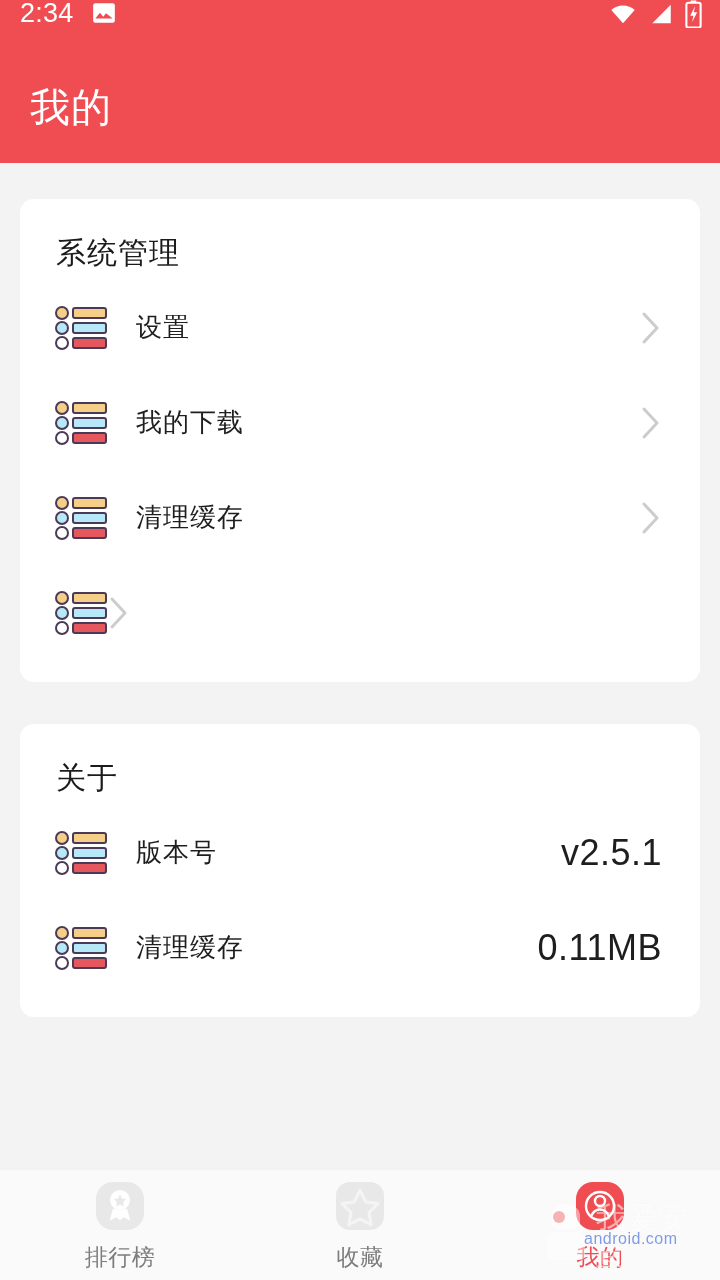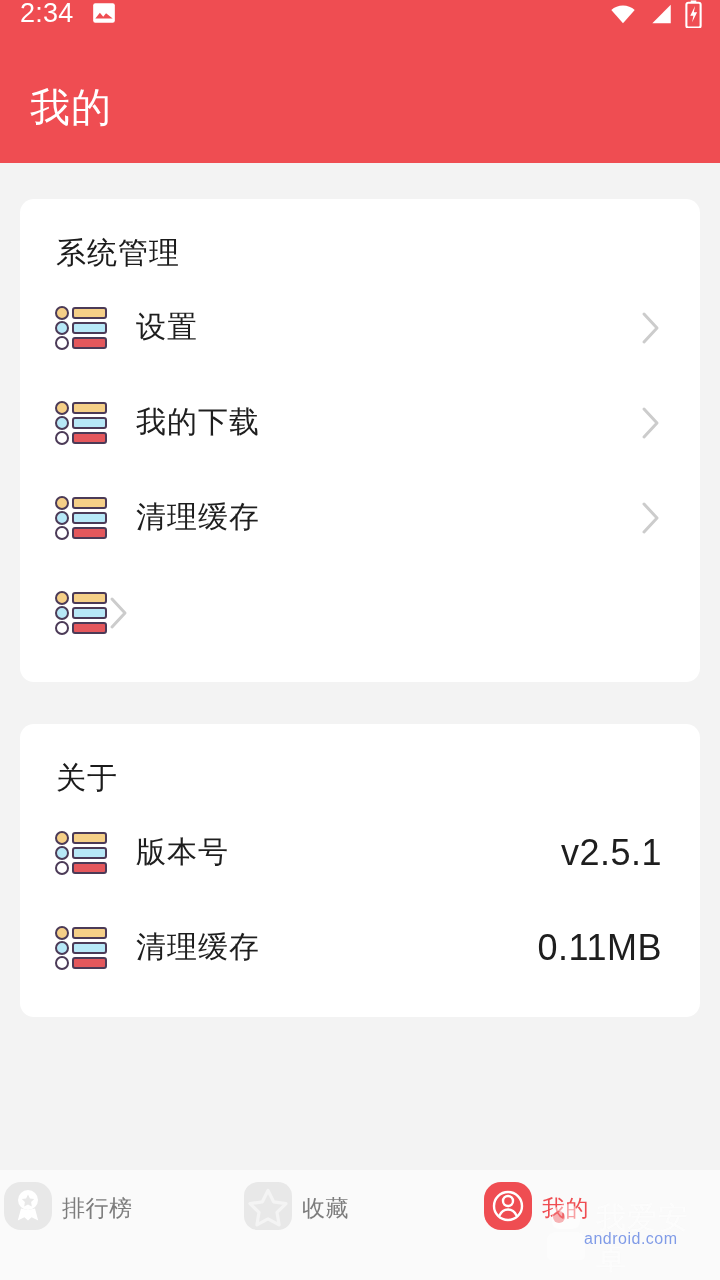--- a/index.html
+++ b/index.html
@@ -92,21 +92,21 @@
   }
 
   .row-icon {
     width: 54px;
     height: 46px;
     flex: 0 0 54px;
     display: block;
   }
 
   .row-label {
-    font-size: 30px;
+    font-size: 26px;
     color: #1e1e1e;
     margin-left: 28px;
     letter-spacing: 1px;
     flex: 1;
   }
 
   .row-value {
     font-size: 36px;
     color: #1e1e1e;
     letter-spacing: 0.5px;
@@ -126,20 +126,21 @@
     left: 0; right: 0; bottom: 0;
     height: 110px;
     background: #fafafa;
     display: flex;
     align-items: flex-start;
     padding-top: 10px;
   }
   .navitem {
     flex: 1;
     display: flex;
+    flex-direction: column;
     align-items: center;
     gap: 6px;
   }
   .nav-icon { width: 56px; height: 56px; display: block; }
   .nav-label {
     font-size: 23px;
     color: #7d7d7d;
     letter-spacing: 0.5px;
   }
   .navitem.active .nav-label { color: #ef4d52; }

